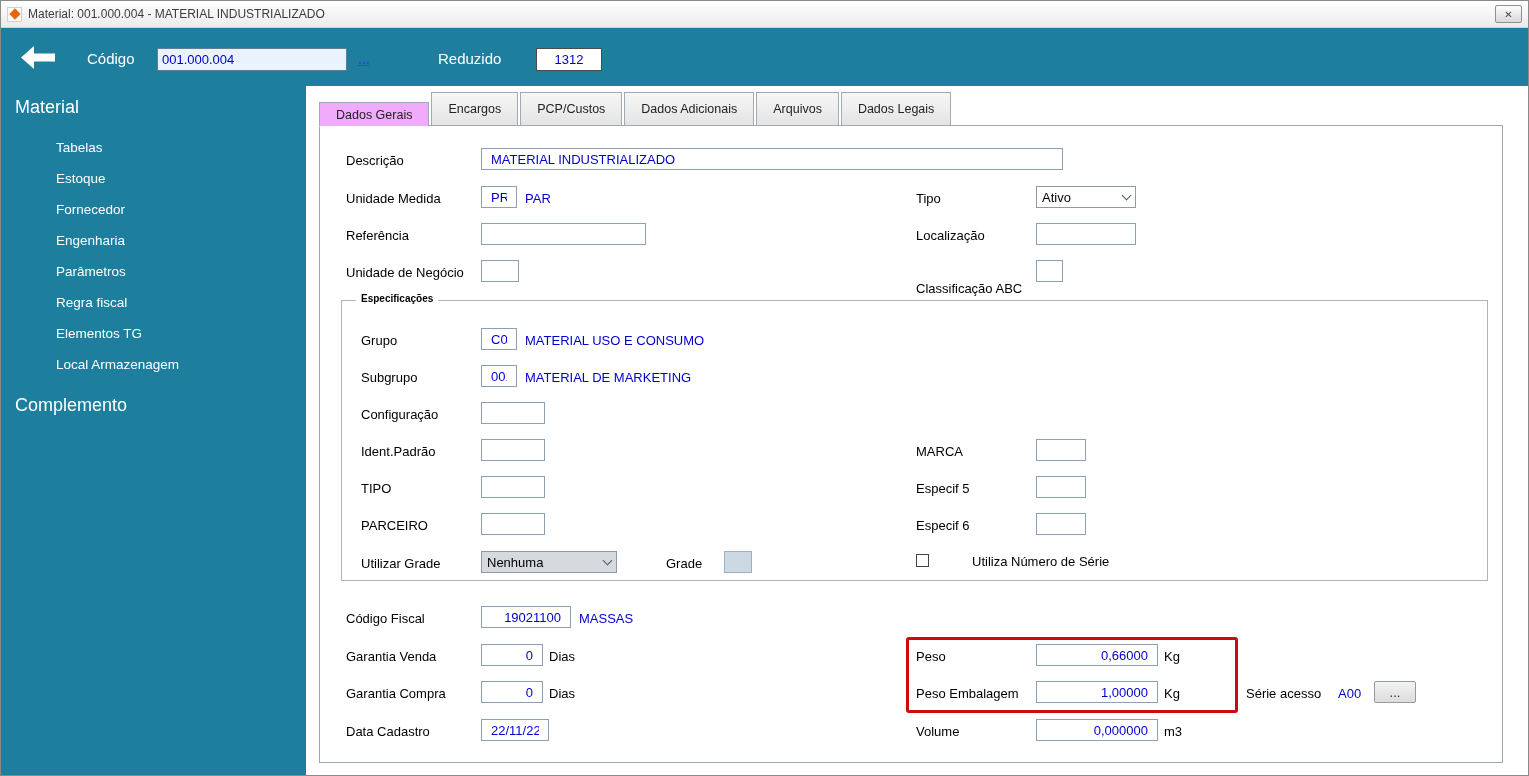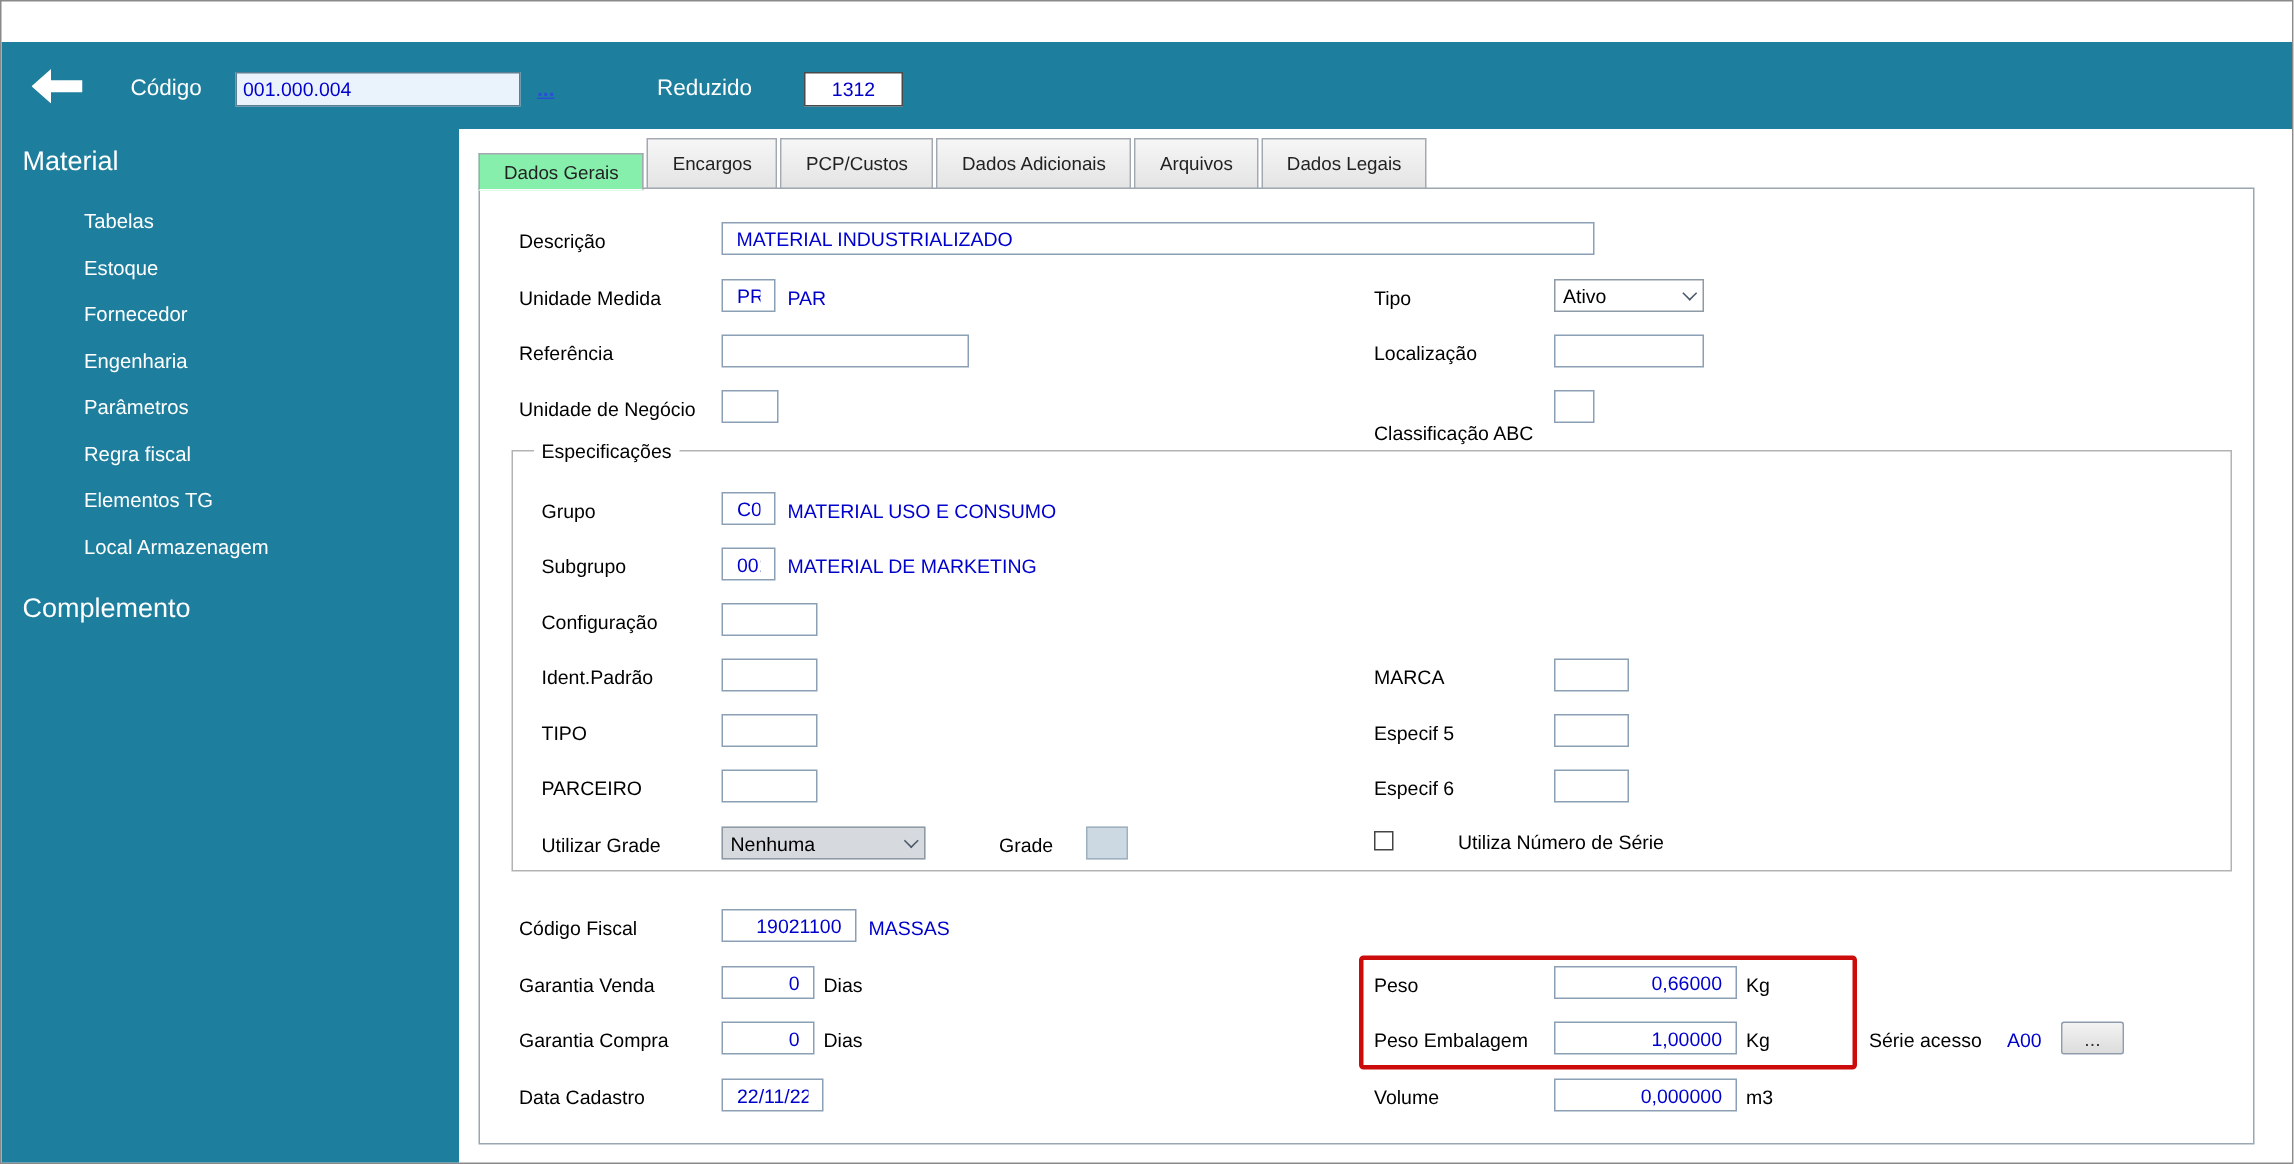--- a/index.html
+++ b/index.html
@@ -40,54 +40,61 @@
                white-space:nowrap; cursor:pointer; }
 
   
   .panel { position:absolute; left:318px; top:124px; width:1184px; height:638px;
            border:1px solid #9aa7b1; background:#fff; }
   .tabs { position:absolute; left:318px; top:100px; height:25px; display:flex;
           align-items:flex-end; z-index:3; }
   .tab { height:34px; padding:0 16px; display:flex; align-items:center; font-size:12.5px;
          color:#222; background:linear-gradient(#f6f6f6,#e4e4e4); border:1px solid #a3a9b1;
          margin-right:2px; cursor:pointer; white-space:nowrap; }
-  .tab.active { height:25px; background:#86efac; border-bottom:1px solid #fff; margin-bottom:-1px; }
+  .tab.active { height:25px; background:#f0abfc; border-bottom:1px solid #fff; margin-bottom:-1px; }
 
   
   .lbl { position:absolute; font-size:13px; color:#000; white-space:nowrap; }
   .tb  { position:absolute; height:22px; border:1px solid #8ba0b5; background:#fff;
          color:#0000cc; font-size:13px; font-family:inherit; padding:0 9px; }
   .tb.tr { text-align:right; }
   .tb.tc { text-align:center; }
   .blueval { position:absolute; font-size:13px; color:#0000cc; white-space:nowrap; }
 
   .sel { position:absolute; height:22px; border:1px solid #8e9aa6; background:#fff;
          font-size:13px; color:#000; display:flex; align-items:center; padding:0 5px; cursor:pointer; }
   .sel.gray { background:#d6d9dd; }
   .chev { width:7px; height:7px; border-right:1.6px solid #49586a; border-bottom:1.6px solid #49586a;
           transform:rotate(45deg); margin-left:auto; margin-top:-4px; }
 
   .fieldset { position:absolute; border:1px solid #b3b3b3; background:#fff; }
-  .legend { position:absolute; background:#fff; padding:0 5px; font-size:13px; font-weight:normal; color:#000; }
+  .legend { position:absolute; background:#fff; padding:0 5px; font-size:10px; font-weight:bold; color:#000; }
 
   .cb { position:absolute; width:13px; height:13px; border:1px solid #444; background:#fff; cursor:pointer; }
   .disabled-box { position:absolute; height:22px; border:1px solid #9fb0bf; background:#ccd9e3; }
 
   .gray-btn { position:absolute; height:22px; border:1px solid #8e9cab; border-radius:2px;
               background:linear-gradient(#f3f3f3,#dcdcdc); font-size:13px; color:#333;
               display:flex; align-items:center; justify-content:center; cursor:pointer; }
 
   .highlight-box { position:absolute; border:3px solid #cc0b0b; border-radius:3px;
                    background:transparent; pointer-events:none; z-index:5; }
 </style>
 </head>
 <body>
 
 <div class="window">
 
+  <div class="titlebar">
+    <span class="app-icon"></span>
+    <span class="title-text">Material: 001.000.004 - MATERIAL INDUSTRIALIZADO</span>
+    <span class="close-btn">
+      <span>✕</span>
+    </span>
+  </div>
 
   <div class="teal-top"></div>
   <div class="teal-side"></div>
 
   <svg class="back" style="left:20px; top:45px;" width="34" height="23" viewBox="0 0 34 23">
     <path d="M13 0 L0 11.5 L13 23 L13 15.5 L34 15.5 L34 7.5 L13 7.5 Z" fill="#ffffff"></path>
   </svg>
   <span class="hdr-label" style="left:86px; top:49px;">Código</span>
   <input class="hdr-input" style="left: 156px; top: 47px; width: 190px;" value="001.000.004">
   <span class="more-link" style="left:357px; top:50px;">...</span>

